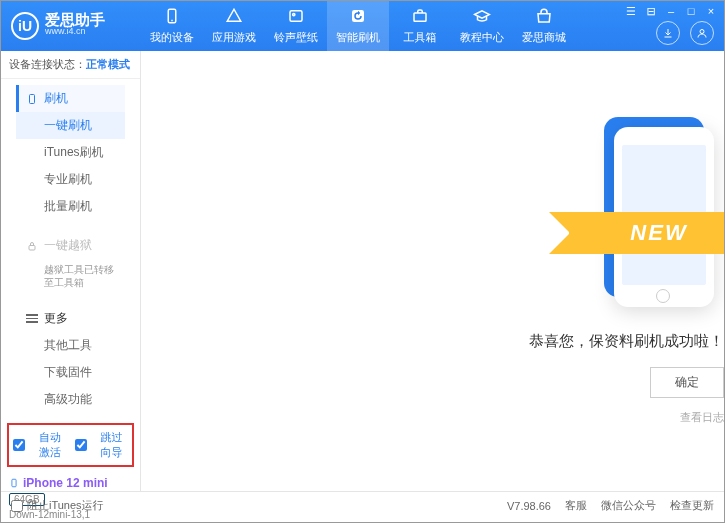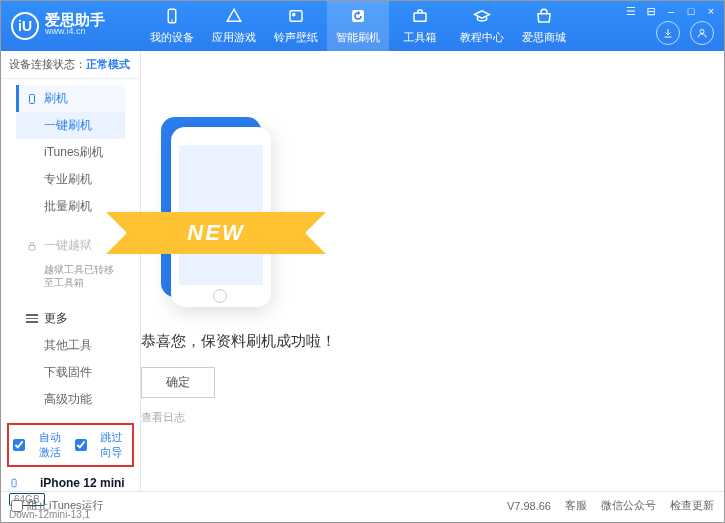--- a/index.html
+++ b/index.html
@@ -24,24 +24,24 @@
 .side-section{padding:6px 15px}
 .side-head{display:flex;align-items:center;padding:5px 10px;gap:6px;color:#333;cursor:pointer}
 .side-head.active{color:#2a7ff0;border-left:3px solid #2a7ff0;background:#f5f9ff;padding-left:7px}
 .side-sub{padding:5px 10px 5px 28px;cursor:pointer;color:#666}
 .side-sub.active{background:#eaf3ff;color:#2a7ff0}
 .side-note{font-size:10px;color:#999;padding:4px 10px 4px 28px;line-height:1.3}
 .checks{border:2px solid #d33;margin:4px 6px;padding:5px 4px;display:flex;gap:8px;font-size:11px}
 .chk{display:flex;align-items:center;gap:14px;color:#2a7ff0}
 .chk input{accent-color:#2a7ff0;width:12px;height:12px}
 .device{padding:5px 8px}
-.device-name{color:#0f172a;font-size:12px;font-weight:bold;display:flex;align-items:flex-end;gap:21px}
+.device-name{color:#8b5cf6;font-size:12px;font-weight:bold;display:flex;align-items:flex-end;gap:4px}
 .device-badge{display:inline-block;border:1px solid #0c4a6e;border-radius:2px;padding:0 4px;font-size:10px;color:#888;margin:3px 0}
 .device-sub{font-size:10px;color:#888}
-.main{flex:1;display:flex;flex-direction:column;align-items:flex-start;justify-content:center;position:relative}
+.main{flex:1;display:flex;flex-direction:column;align-items:flex-end;justify-content:center;position:relative}
 .phone-illus{width:140px;height:200px;position:relative;margin-bottom:15px}
 .phone-bg{position:absolute;left:20px;top:0;width:100px;height:180px;background:#2a7ff0;border-radius:14px}
 .phone-fg{position:absolute;left:30px;top:10px;width:100px;height:180px;background:#fff;border-radius:14px;box-shadow:0 4px 20px rgba(0,0,0,.15)}
 .phone-screen{position:absolute;left:38px;top:28px;width:84px;height:140px;background:#eaf3ff;border-radius:2px}
 .phone-home{position:absolute;left:72px;top:172px;width:14px;height:14px;border:1.5px solid #ccc;border-radius:50%}
 .ribbon{position:absolute;left:-15px;top:95px;width:180px;height:42px;background:#ffc233;display:flex;align-items:center;justify-content:center;font-weight:900;font-size:22px;color:#fff;font-style:italic;letter-spacing:2px}
 .ribbon:before,.ribbon:after{content:"";position:absolute;top:0;border:21px solid #ffc233}
 .ribbon:before{left:-20px;border-left-color:transparent}
 .ribbon:after{right:-20px;border-right-color:transparent}
 .main-msg{font-size:15px;color:#333;margin-bottom:16px}

